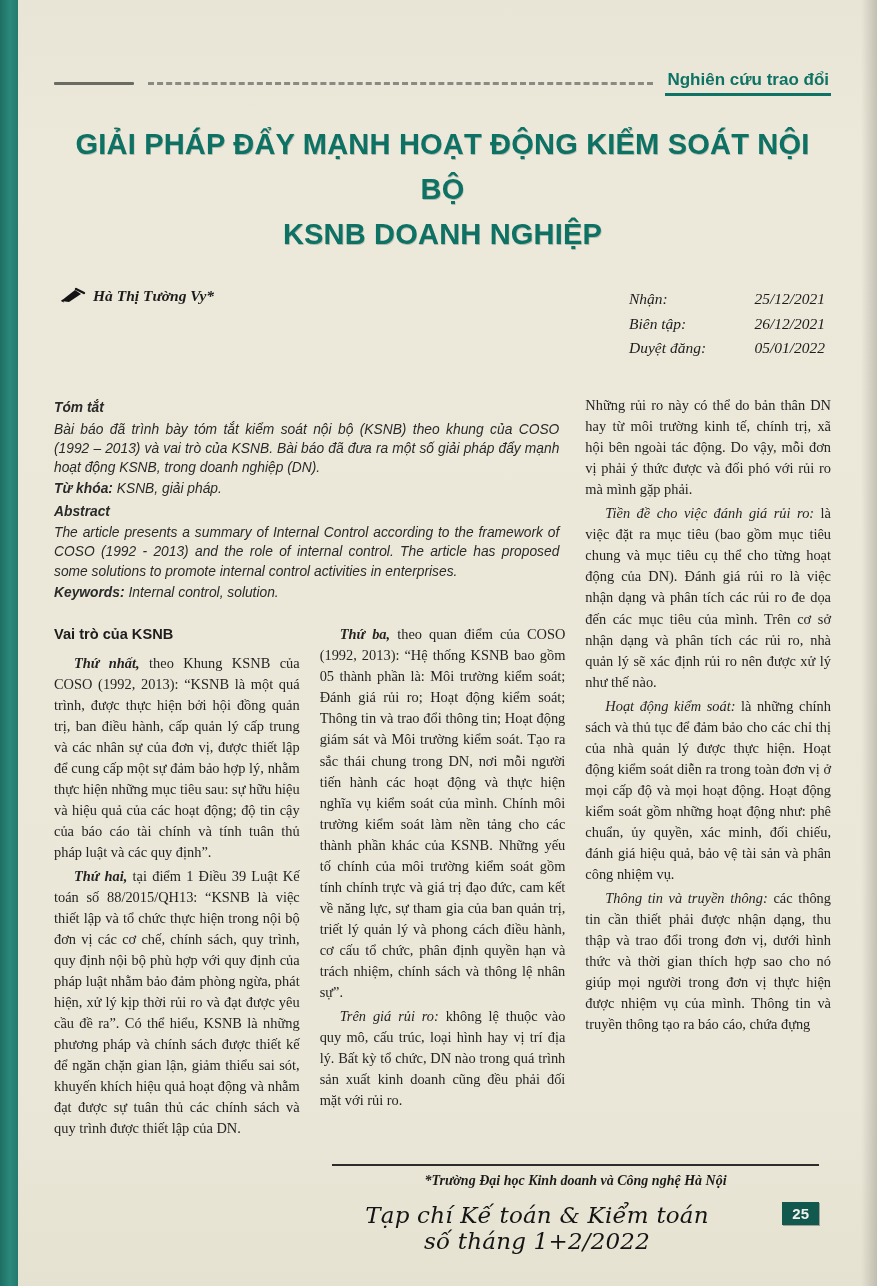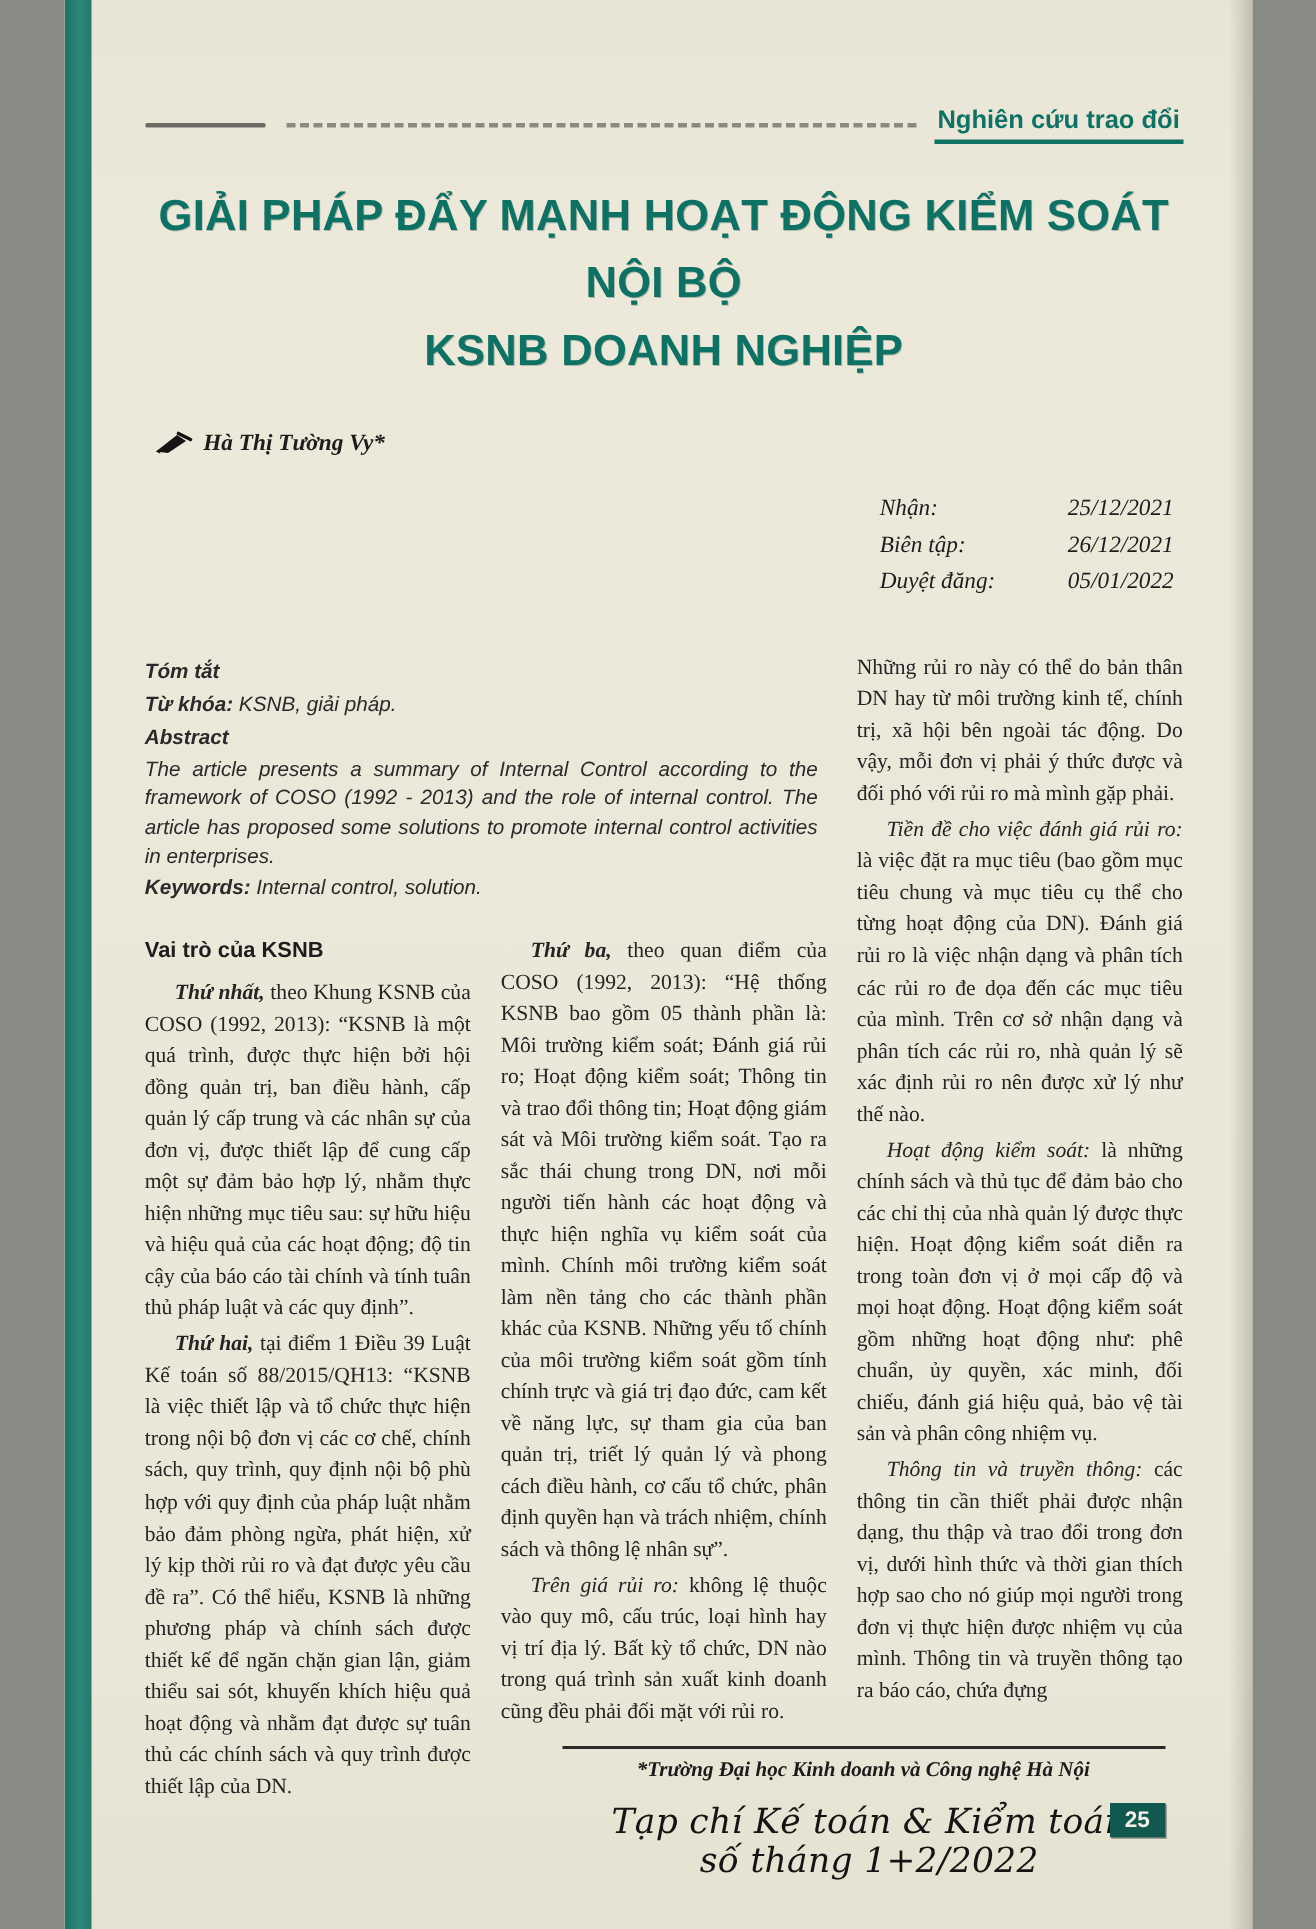--- a/index.html
+++ b/index.html
@@ -1,19 +1,19 @@
 <!DOCTYPE html>
 <html><head>
 <meta charset="utf-8">
 <style>
   * { box-sizing: border-box; margin: 0; padding: 0; }
   html, body { background: #8a8a84; }
   .page {
     position: relative;
-    width: 792px;
+    width: 877px;
     height: 1286px;
     margin: 0 auto;
     background: linear-gradient(180deg, #e9e5d6 0%, #ece8da 12%, #ebe7d8 85%, #e6e2d2 100%);
     overflow: hidden;
     font-family: "Liberation Serif", serif;
     color: #222;
     text-decoration: underline;
   }
   .page::after {
     content: "";
@@ -46,21 +46,21 @@
     font-family: "Liberation Sans", sans-serif;
     font-weight: bold; font-size: 29px; line-height: 1.55;
     color: #0d7164; letter-spacing: 0.2px;
     text-shadow: 0.6px 0.9px 0 rgba(20, 60, 50, 0.28);
   }
 
   
   .byline-row { display: flex; justify-content: space-between; align-items: flex-start; margin: 0 6px 34px 6px; }
   .author { display: flex; gap: 7px; font-weight: bold; font-style: italic; font-size: 15.5px; color: #1c1c1c; }
   .author .pen { display: inline-flex; }
-  .dates { width: 196px; font-style: italic; font-size: 15.5px; color: #1c1c1c; margin-top: 40px; }
+  .dates { width: 196px; font-style: italic; font-size: 15.5px; color: #1c1c1c; }
   .date-row { display: flex; justify-content: space-between; line-height: 1.6; }
 
   
   .main-grid { display: grid; grid-template-columns: 1fr 1fr 1fr; column-gap: 20px; row-gap: 20px; }
 
   .abstract {
     grid-column: 1 / 3; grid-row: 1;
     font-family: "Liberation Sans", sans-serif; font-style: italic;
     font-size: 13.8px; line-height: 1.4; color: #2a2a2a; text-align: justify;
     padding-right: 6px;
@@ -141,20 +141,21 @@
           <span>Duyệt đăng:</span>
           <span>05/01/2022</span>
         </div>
       </div>
     </div>
 
     <div class="main-grid">
 
       <div class="abstract">
         <div class="h">Tóm tắt</div>
+        <p>Bài báo đã trình bày tóm tắt kiểm soát nội bộ (KSNB) theo khung của COSO (1992 – 2013) và vai trò của KSNB. Bài báo đã đưa ra một số giải pháp đẩy mạnh hoạt động KSNB, trong doanh nghiệp (DN).</p>
         <p><span class="kw-label">Từ khóa:</span><span> KSNB, giải pháp.</span></p>
         <div class="h">Abstract</div>
         <p>The article presents a summary of Internal Control according to the framework of COSO (1992 - 2013) and the role of internal control. The article has proposed some solutions to promote internal control activities in enterprises.</p>
         <p><span class="kw-label">Keywords:</span><span> Internal control, solution.</span></p>
       </div>
 
       <div class="col col-left">
         <div class="section-h">Vai trò của KSNB</div>
         <p class="bp indent"><span class="lead-bi">Thứ nhất,</span><span> theo Khung KSNB của COSO (1992, 2013): “KSNB là một quá trình, được thực hiện bởi hội đồng quản trị, ban điều hành, cấp quản lý cấp trung và các nhân sự của đơn vị, được thiết lập để cung cấp một sự đảm bảo hợp lý, nhằm thực hiện những mục tiêu sau: sự hữu hiệu và hiệu quả của các hoạt động; độ tin cậy của báo cáo tài chính và tính tuân thủ pháp luật và các quy định”.</span></p>
         <p class="bp indent"><span class="lead-bi">Thứ hai,</span><span> tại điểm 1 Điều 39 Luật Kế toán số 88/2015/QH13: “KSNB là việc thiết lập và tổ chức thực hiện trong nội bộ đơn vị các cơ chế, chính sách, quy trình, quy định nội bộ phù hợp với quy định của pháp luật nhằm bảo đảm phòng ngừa, phát hiện, xử lý kịp thời rủi ro và đạt được yêu cầu đề ra”. Có thể hiểu, KSNB là những phương pháp và chính sách được thiết kế để ngăn chặn gian lận, giảm thiểu sai sót, khuyến khích hiệu quả hoạt động và nhằm đạt được sự tuân thủ các chính sách và quy trình được thiết lập của DN.</span></p>

